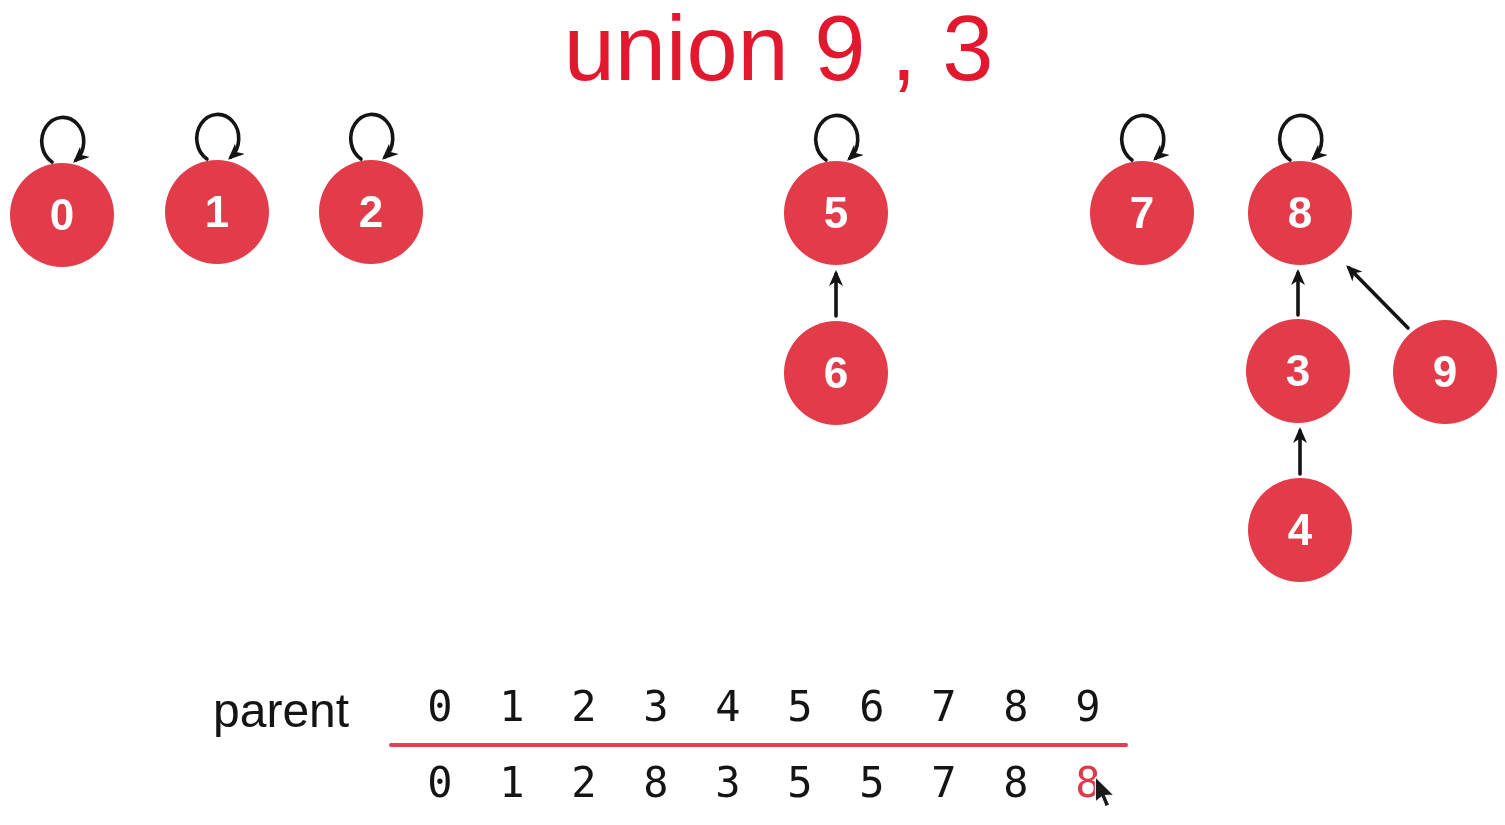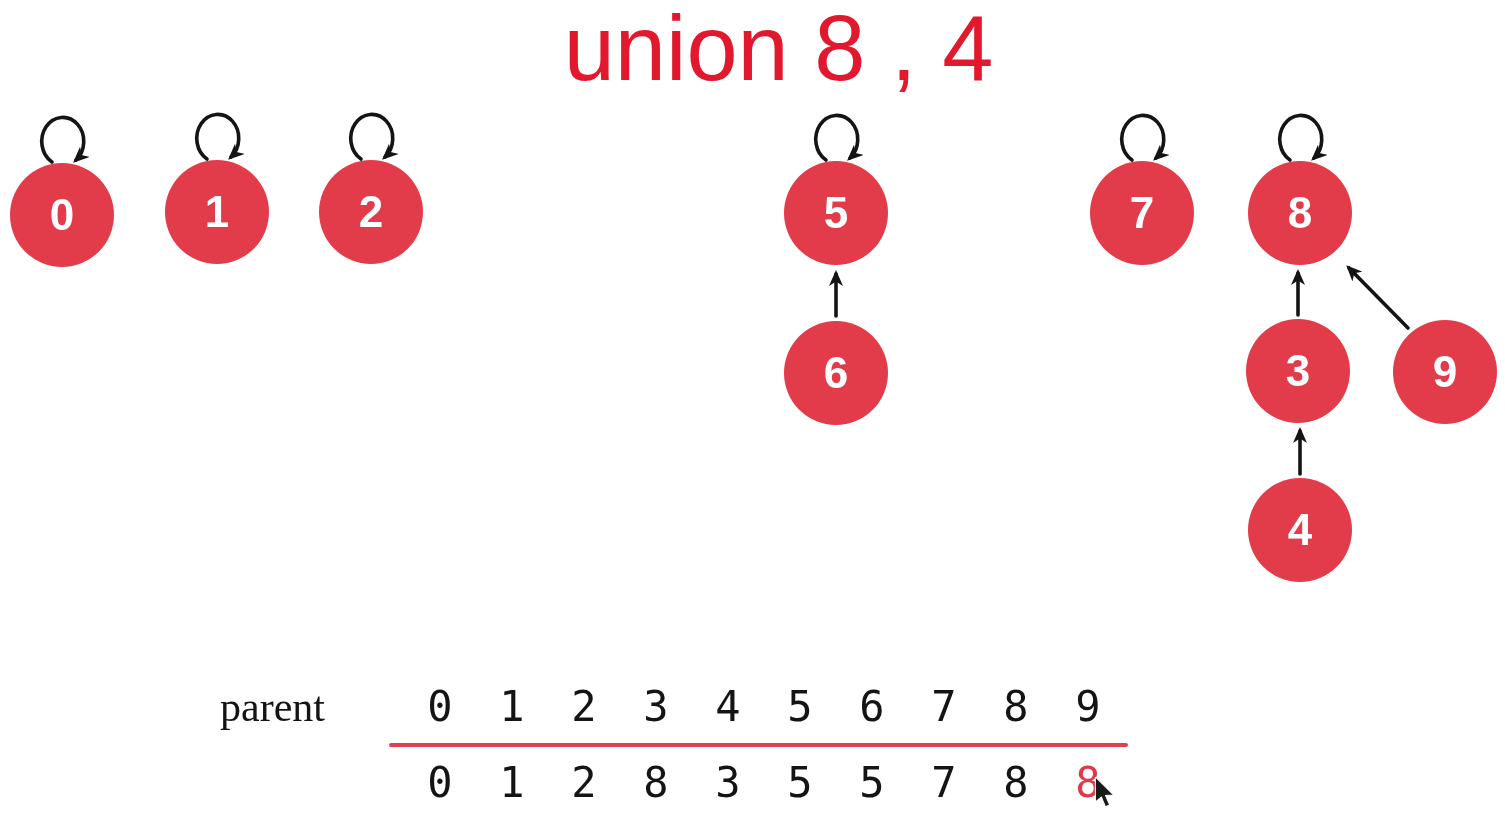--- a/index.html
+++ b/index.html
@@ -57,23 +57,23 @@
   }
   .edge{
     stroke:var(--ink);
     stroke-width:3.6;
     fill:none;
     stroke-linecap:round;
   }
   .arrowhead-shape{fill:var(--ink);}
   
   .parent-label{
-    position:absolute;left:220px;top:682px;
-    font-family:Liberation Serif, serif;
-    font-size:42px;color:var(--ink);line-height:1.2;
+    position:absolute;left:213px;top:682px;
+    font-family:Liberation Sans, sans-serif;
+    font-size:48px;color:var(--ink);line-height:1.2;
   }
   .num-row{
     position:absolute;left:404px;width:720px;
     display:flex;
     font-family:"DejaVu Sans Mono", monospace;
     font-size:42px;color:var(--ink);line-height:1.2;
   }
   .row-indices{top:682px;}
   .row-values{top:758px;}
   .cell{
@@ -91,21 +91,21 @@
   .cursor{
     position:absolute;left:1093px;top:777px;
     width:24px;height:32px;
   }
 </style>
 </head>
 <body>
 
 <div class="stage">
 
-  <h1 class="title">union 8 , 4</h1>
+  <h1 class="title">union 9 , 3</h1>
 
   <div class="node n0">0</div>
   <div class="node n1">1</div>
   <div class="node n2">2</div>
   <div class="node n5">5</div>
   <div class="node n6">6</div>
   <div class="node n7">7</div>
   <div class="node n8">8</div>
   <div class="node n3">3</div>
   <div class="node n9">9</div>

